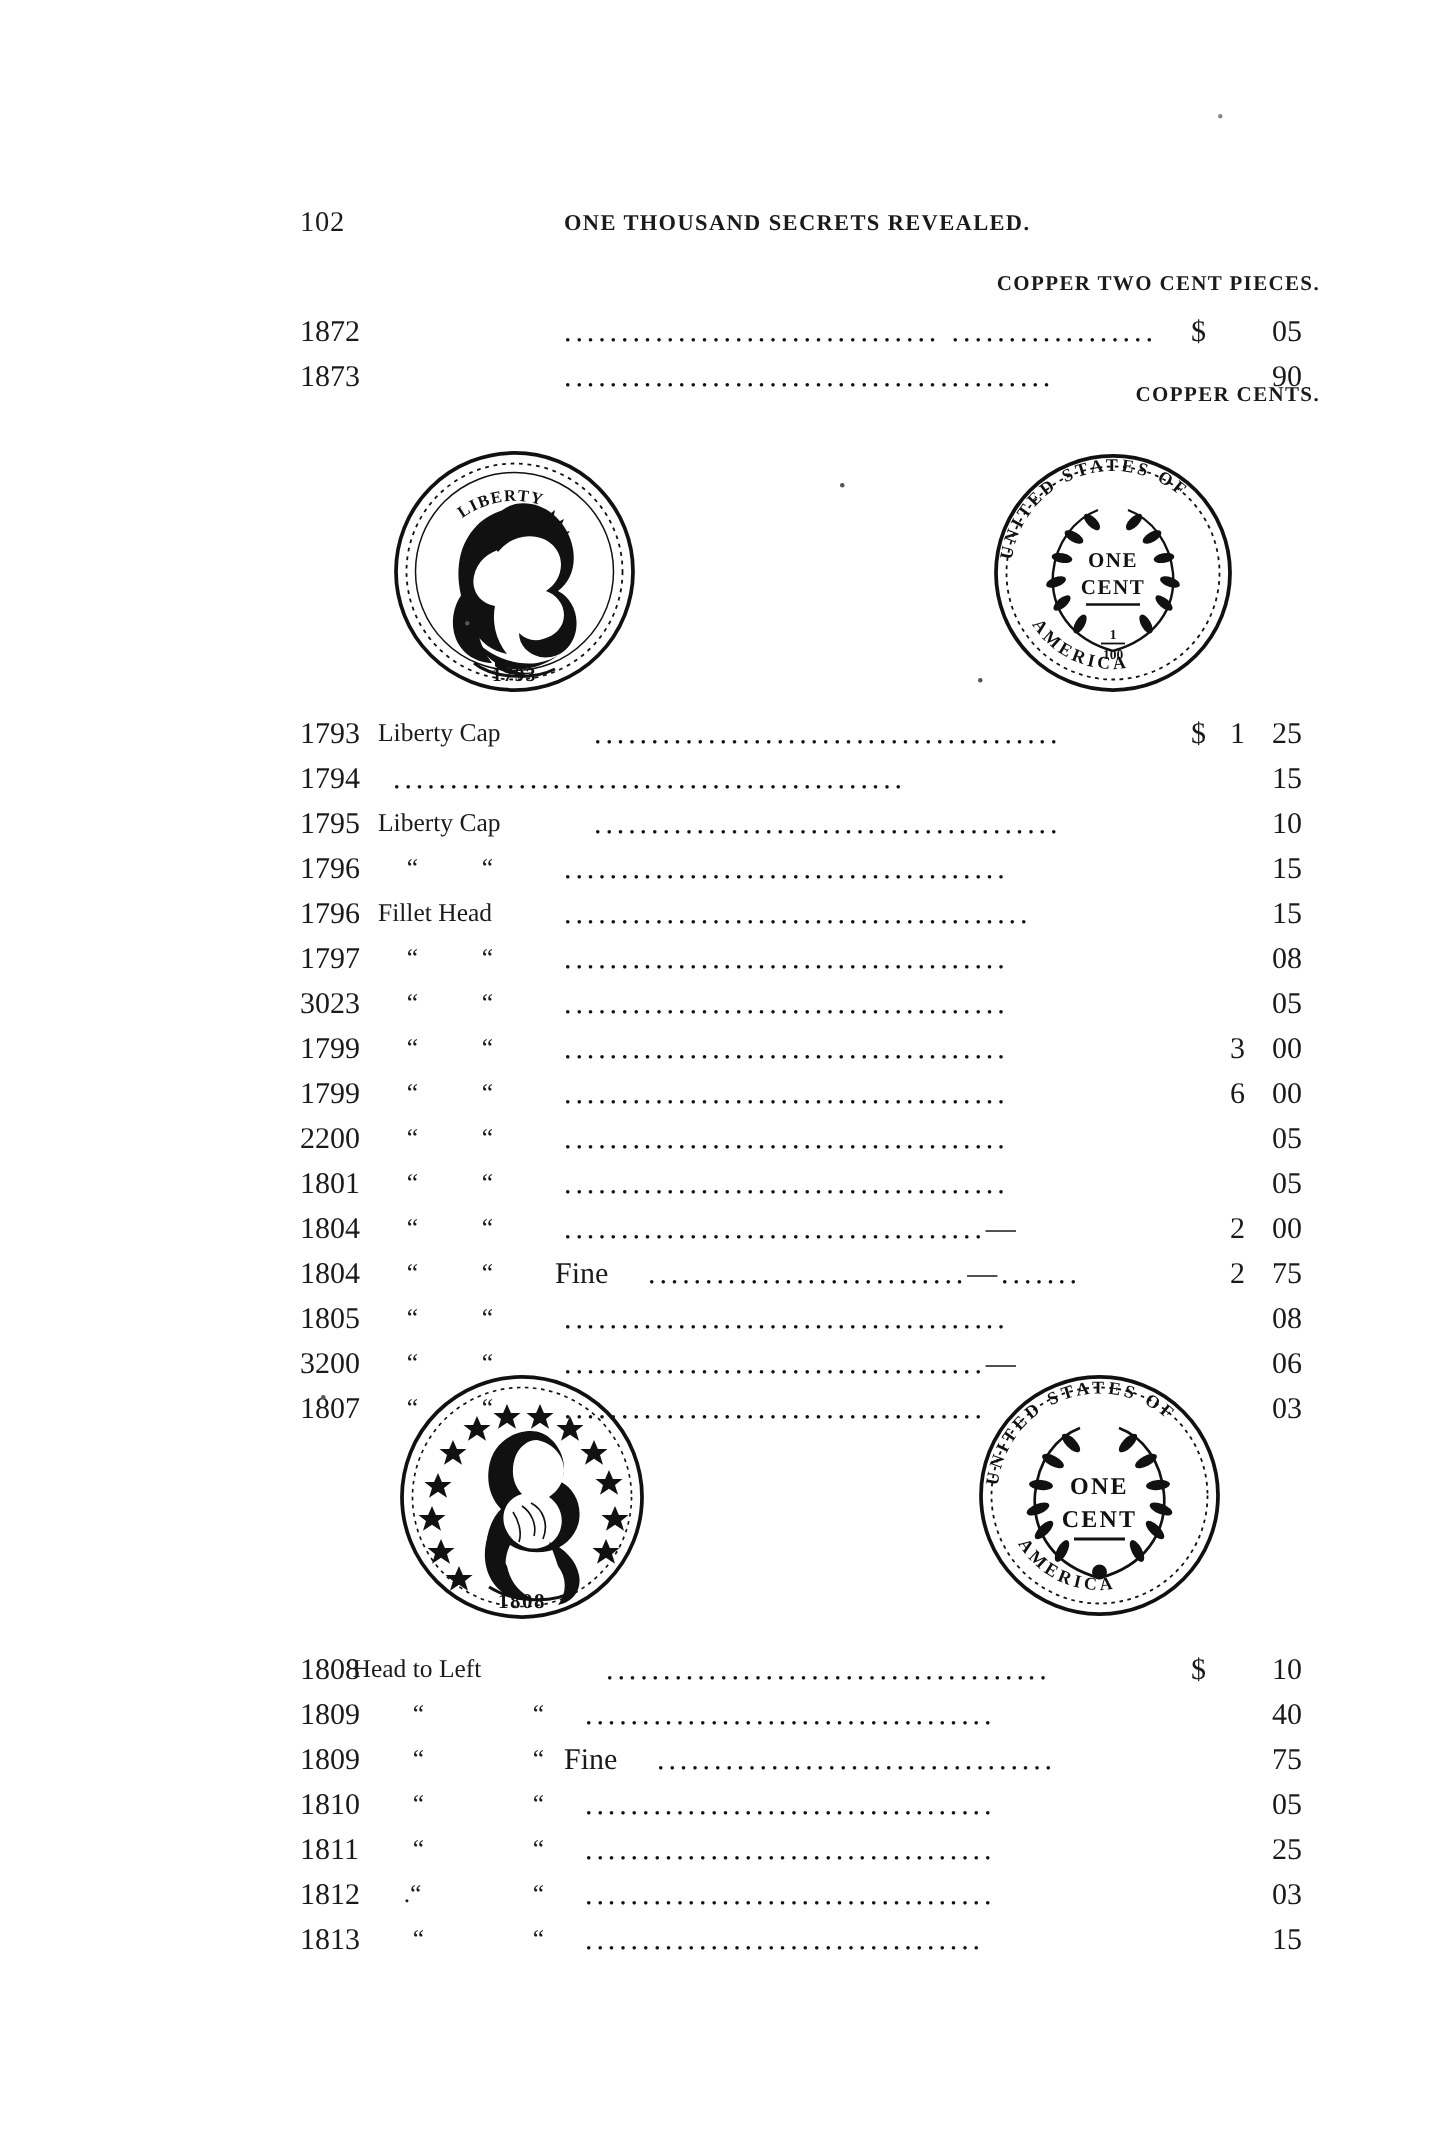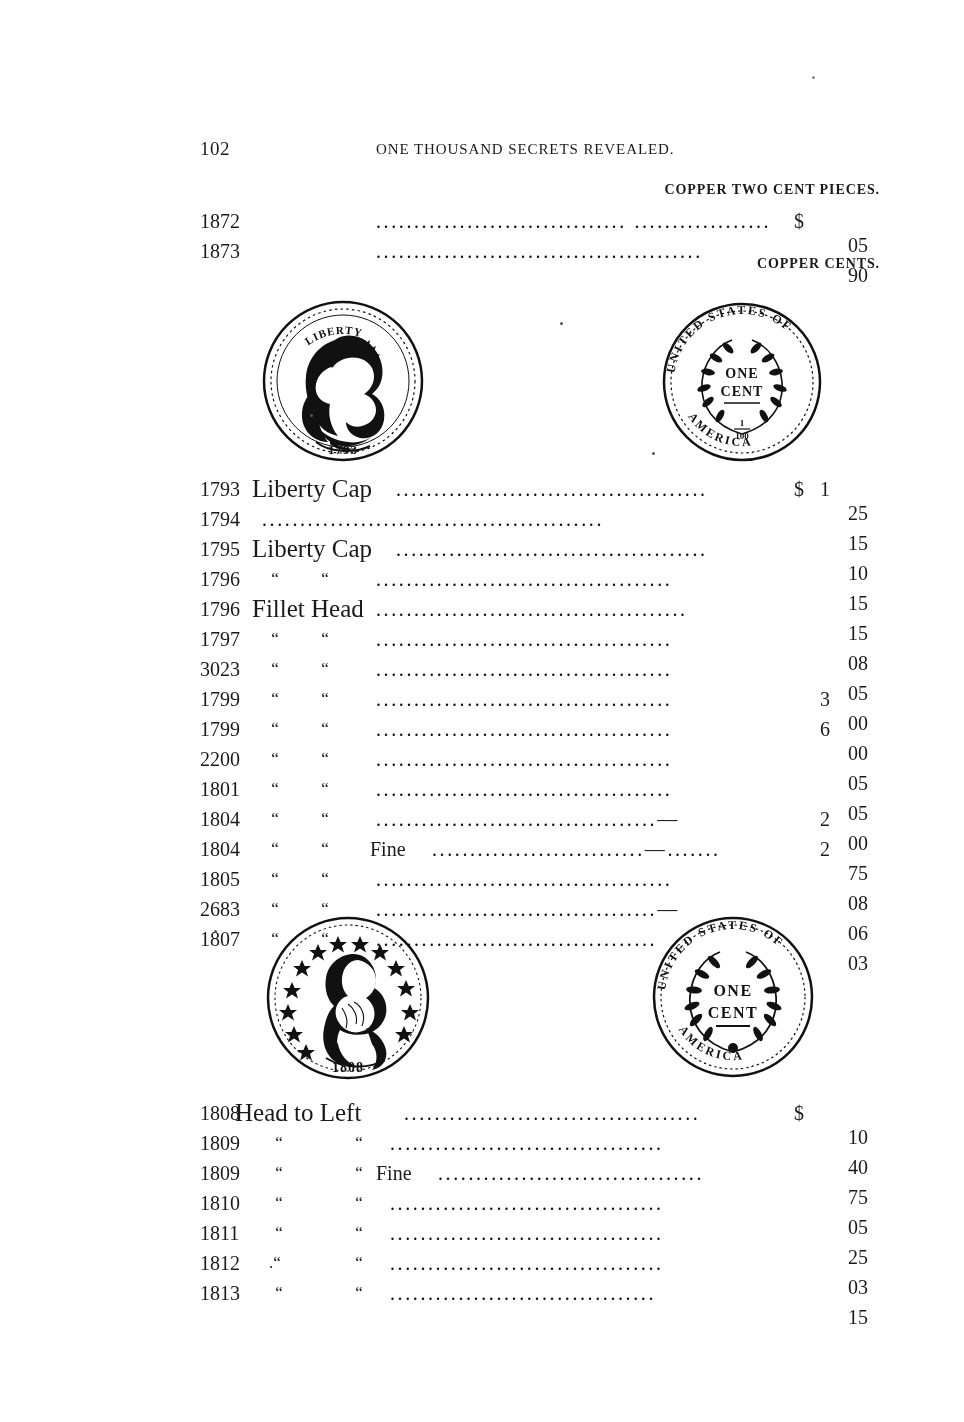--- a/index.html
+++ b/index.html
@@ -36,21 +36,21 @@
     top: 0;
     font-size: 19px;
     font-family: "Liberation Serif", serif;
     letter-spacing: 0.5px;
   }
   .running-head {
     position: absolute;
     left: 176px;
     top: 3px;
     font-size: 15px;
-    font-weight: normal;
+    font-weight: bold;
     letter-spacing: 0.9px;
     font-family: "Liberation Serif", serif;
   }
 
   
   .section-head {
     position: absolute;
     font-size: 14px;
     font-weight: bold;
     letter-spacing: 0.9px;
@@ -95,21 +95,21 @@
   .c-q2 {
     position: absolute;
     left: 112px;
     width: 26px;
     text-align: center;
     font-size: 17px;
   }
   .c-desc {
     position: absolute;
     left: 48px;
-    font-size: 25px;
+    font-size: 17px;
   }
   .c-desc2 {
     position: absolute;
     left: 170px;
     font-size: 20px;
   }
   .c-leader {
     position: absolute;
     right: 70px;
     left: 176px;
@@ -133,21 +133,20 @@
     width: 22px;
     text-align: right;
     font-size: 20px;
   }
   .c-cents {
     position: absolute;
     right: 0;
     width: 34px;
     text-align: left;
     font-size: 20px;
-    margin-top: 24px;
   }
 
   
   .coin {
     position: absolute;
   }
   .coin svg { display: block; }
 
   .fig-1-obv { left: 258px; top: 296px; }
   .fig-1-rev { left: 658px; top: 298px; }
@@ -368,21 +367,21 @@
     </div>
     <div class="row">
       <span class="c-year">1805</span>
       <span class="c-q1">“</span>
       <span class="c-q2">“</span>
       <span class="c-leader">.......................................</span>
       <span class="c-dollars"></span>
       <span class="c-cents">08</span>
     </div>
     <div class="row">
-      <span class="c-year">2683</span>
+      <span class="c-year">3200</span>
       <span class="c-q1">“</span>
       <span class="c-q2">“</span>
       <span class="c-leader">.....................................—</span>
       <span class="c-dollars"></span>
       <span class="c-cents">06</span>
     </div>
     <div class="row">
       <span class="c-year">1807</span>
       <span class="c-q1">“</span>
       <span class="c-q2">“</span>

